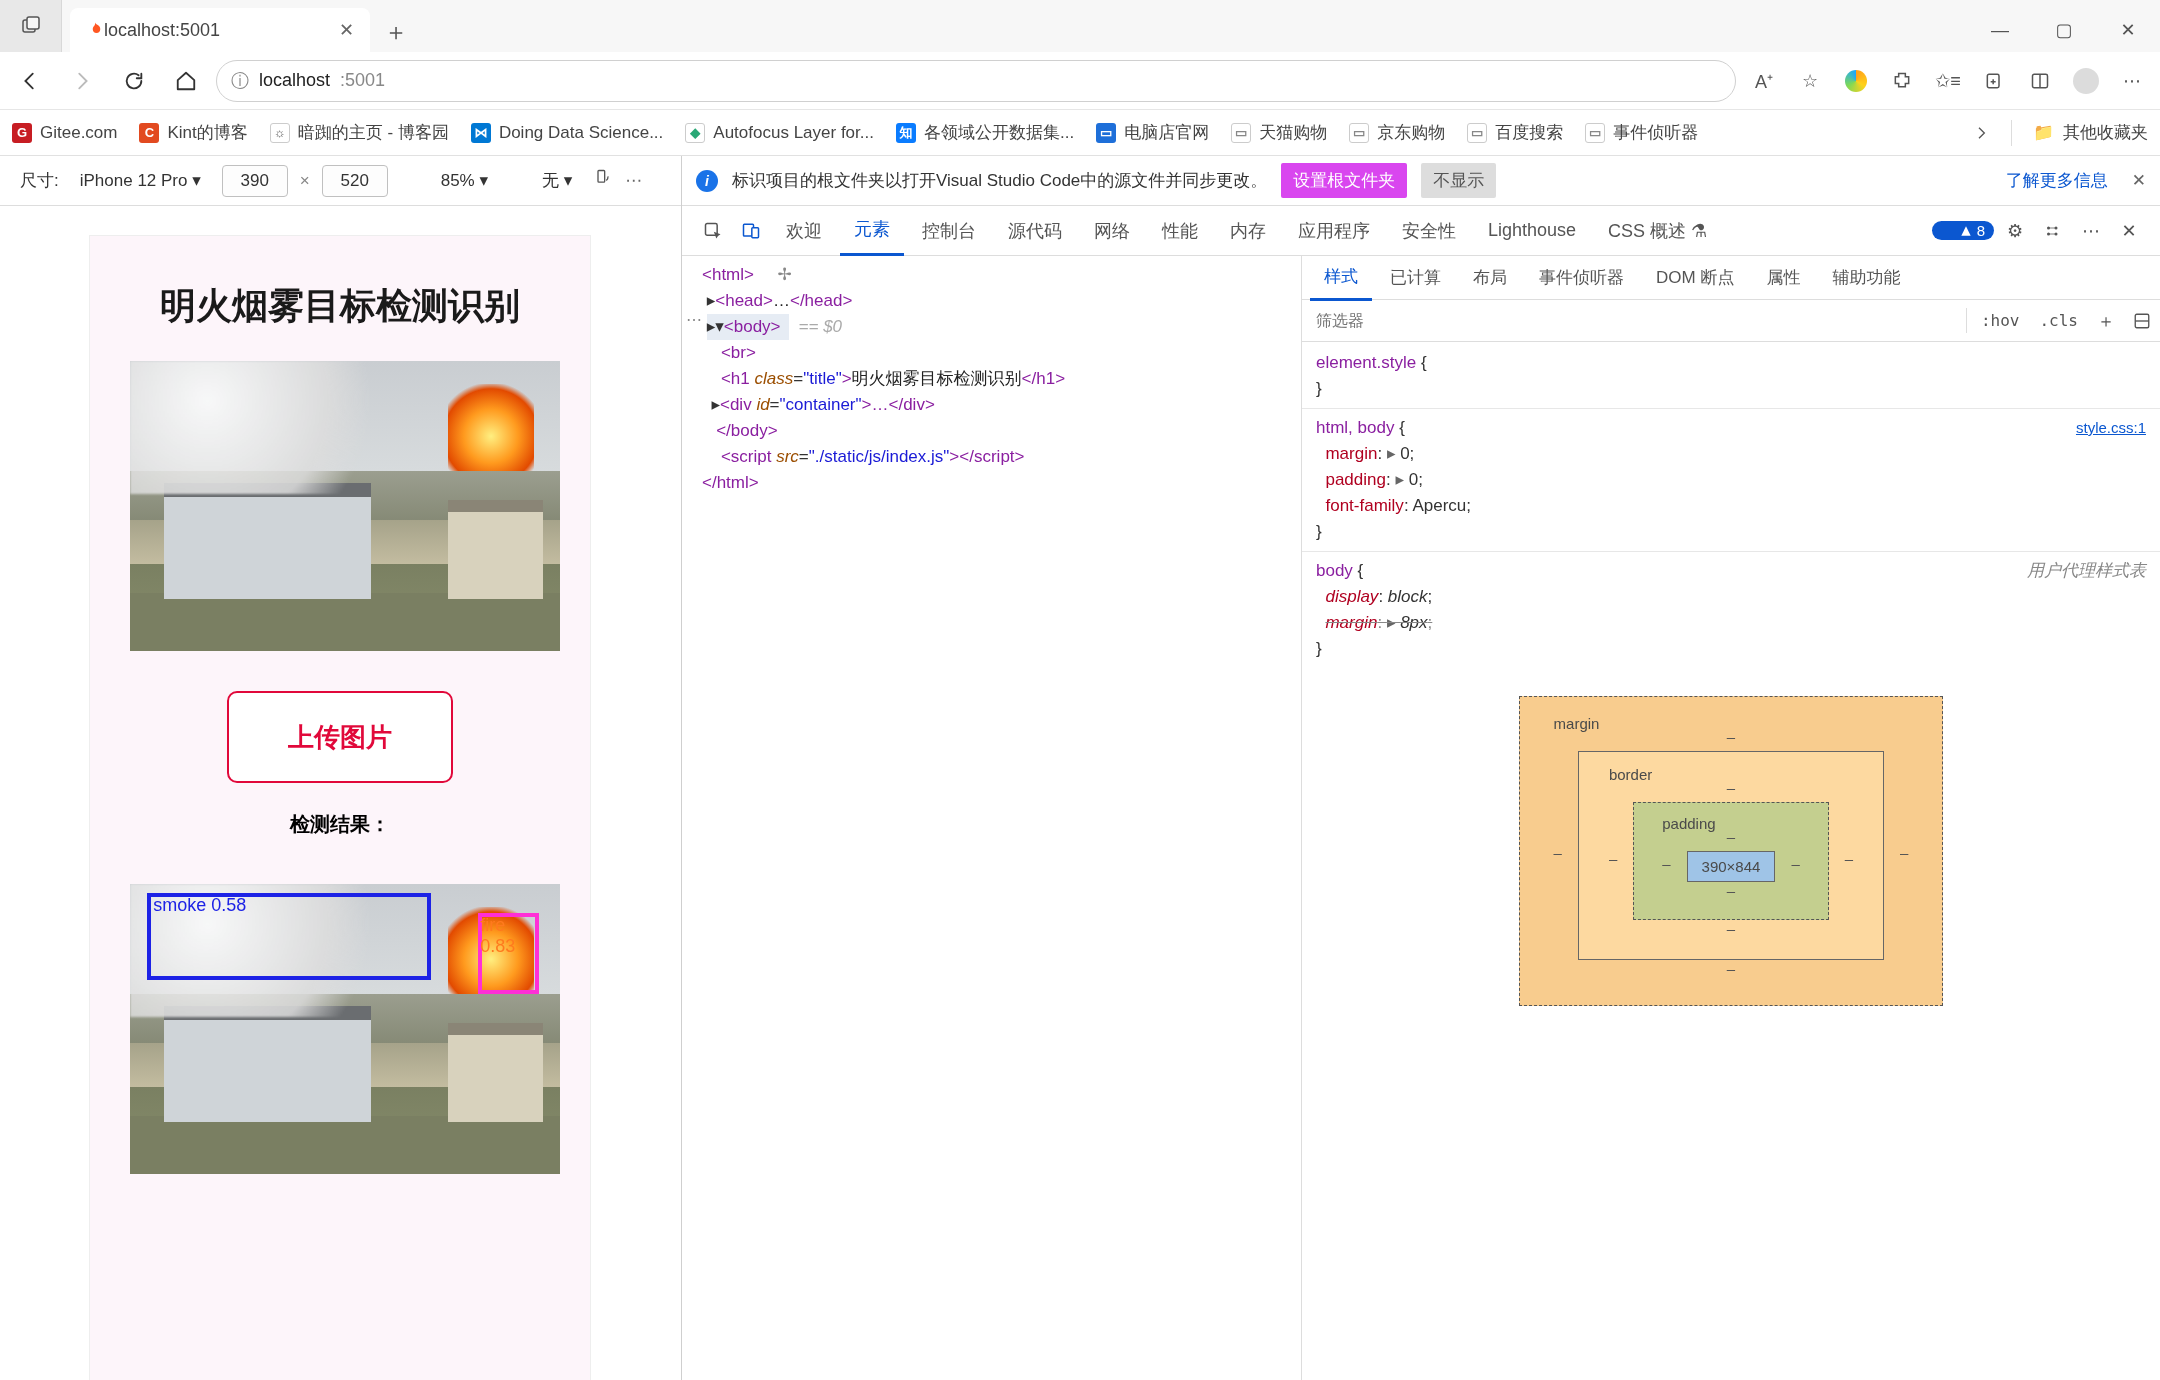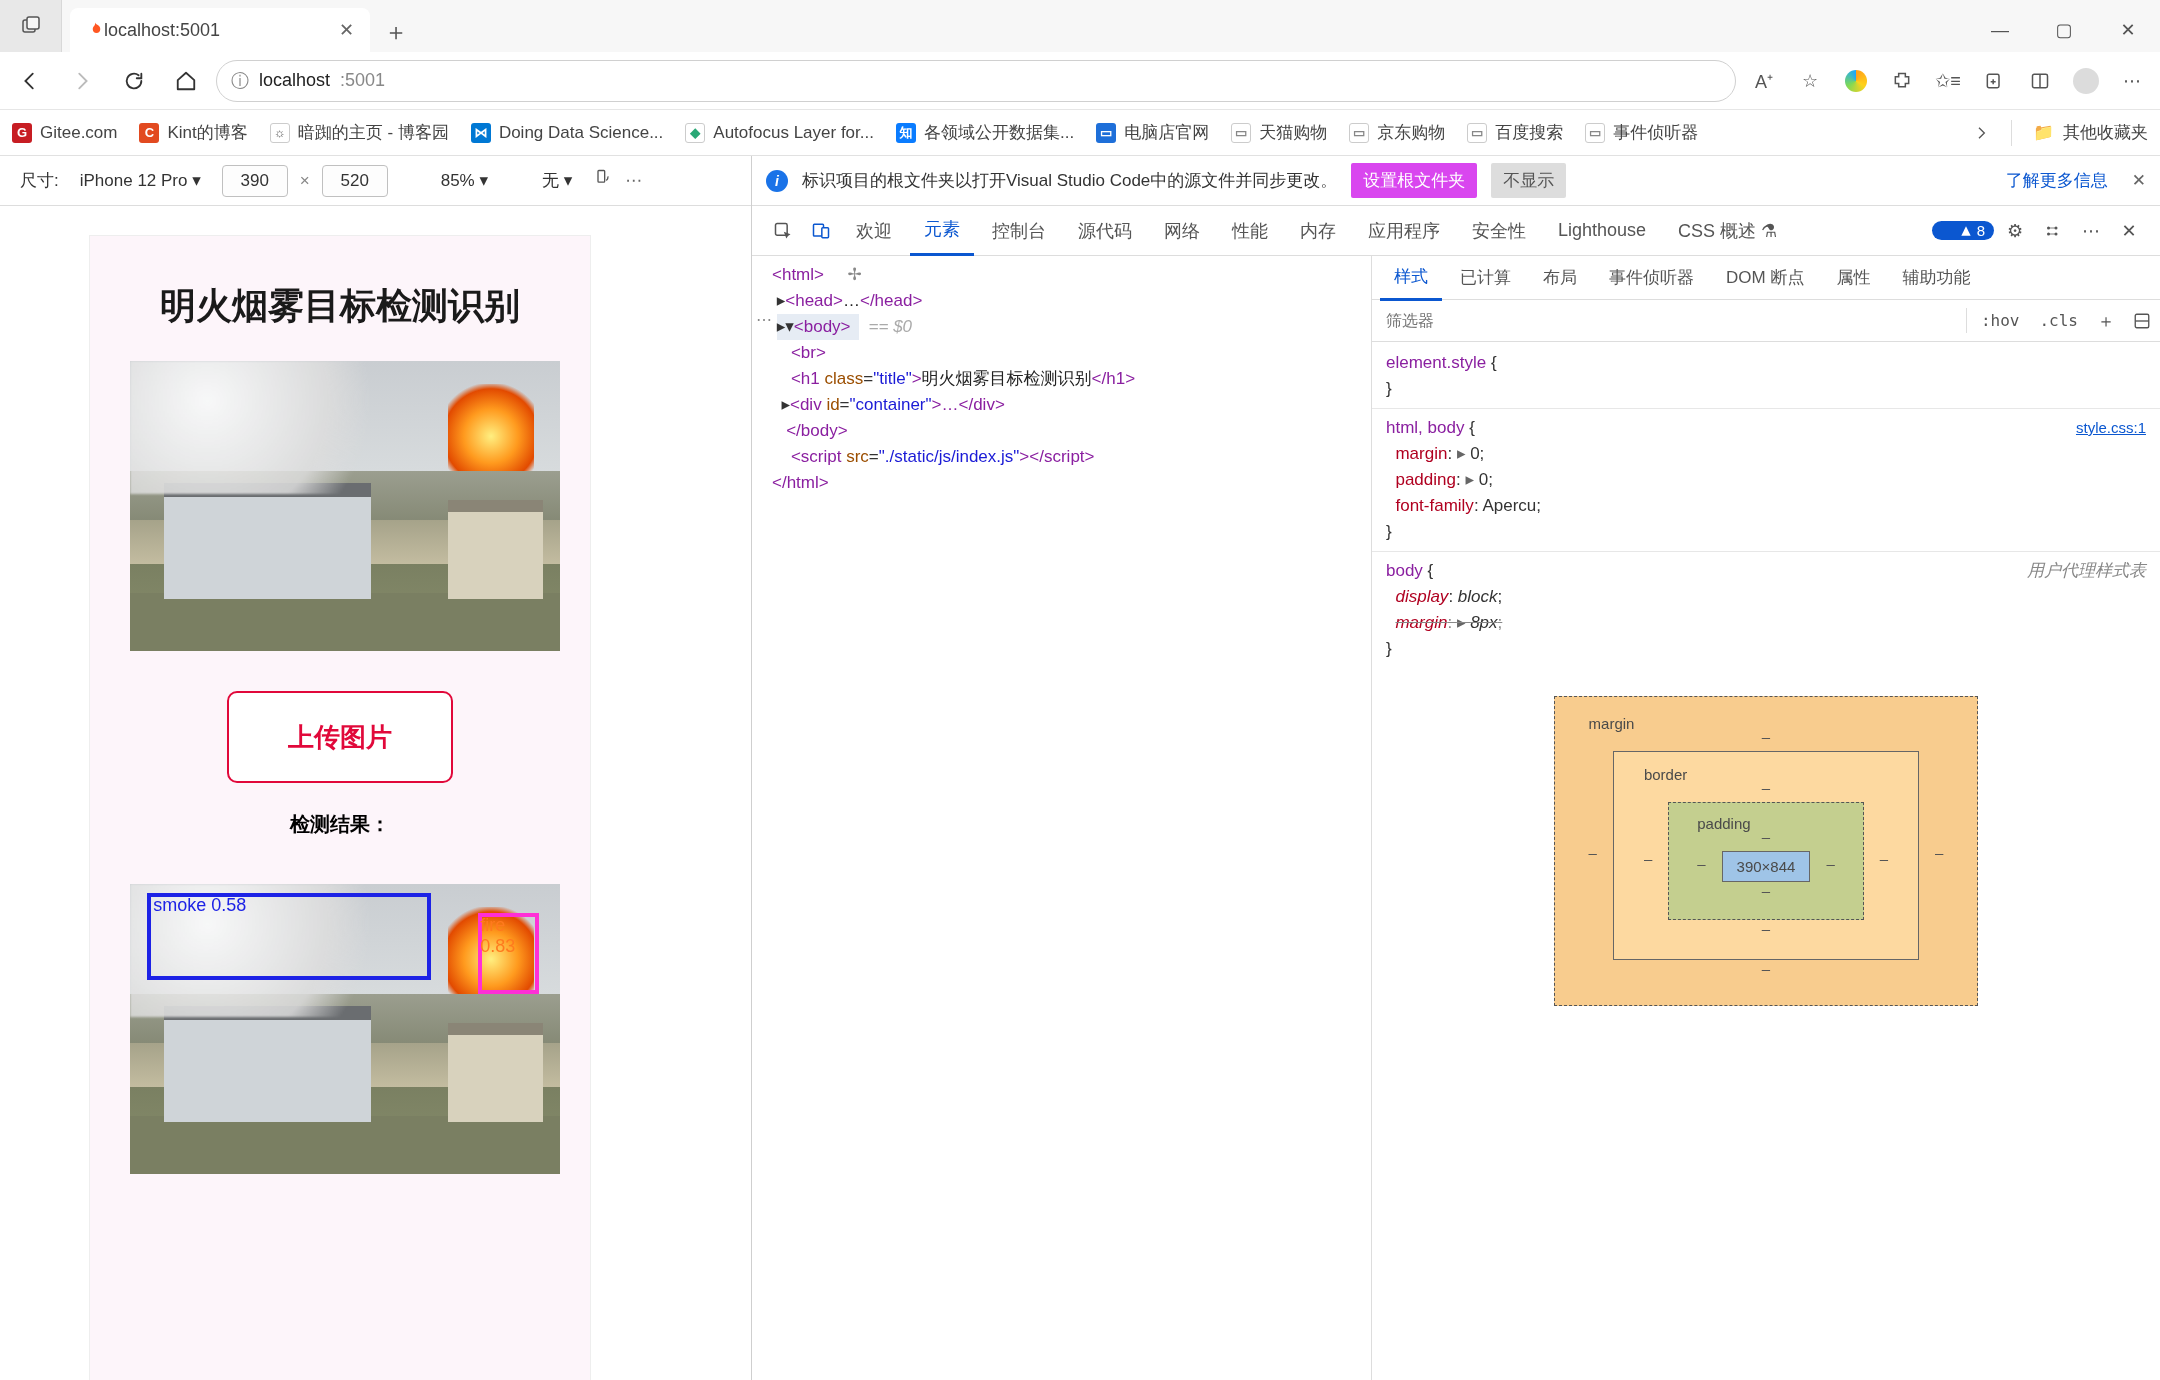--- a/index.html
+++ b/index.html
@@ -28,21 +28,21 @@
 .tool-icons .ico { width: 40px; height: 40px; display: flex; align-items: center; justify-content: center; color: #555; }
 
 .bookmarks { height: 46px; background: #fff; display: flex; align-items: center; padding: 0 12px; gap: 22px; border-bottom: 1px solid #e1e1e1; font-size: 17px; color: #444;}
 .bm { display: flex; align-items: center; gap: 8px; white-space: nowrap; }
 .bm .ico { width: 20px; height: 20px; border-radius: 3px; display: flex; align-items: center; justify-content: center; font-size: 13px; font-weight: bold; color: #fff;}
 .bm-spacer { flex: 1; }
 .bm-folder { display: flex; align-items: center; gap: 8px; }
 
 
 .main-split { display: flex; height: calc(1380px - 52px - 58px - 46px); }
-.left-pane { width: 752px; display: flex; flex-direction: column; border-right: 1px solid #cfcfcf;}
+.left-pane { width: 682px; display: flex; flex-direction: column; border-right: 1px solid #cfcfcf;}
 .right-pane { flex: 1; display: flex; flex-direction: column; }
 
 
 .device-bar { height: 50px; display: flex; align-items: center; padding: 0 20px; gap: 12px; font-size: 17px; color: #333; border-bottom: 1px solid #ddd;}
 .device-bar .lbl { color: #333; }
 .device-bar select, .device-bar .sel { border: 1px solid transparent; padding: 4px 8px; background: #fff; }
 .device-bar .numbox { width: 66px; height: 32px; border: 1px solid #c0c0c0; border-radius: 4px; display: flex; align-items: center; justify-content: center; background: #fdfdfd;}
 .device-bar .mult { color: #888; }
 .device-bar .ico { color: #666; }
 
@@ -81,21 +81,21 @@
 .dt-tabs .tabi.active { color: #0b57d0; border-bottom: 3px solid #0b57d0;}
 .dt-tabs .spacer { flex: 1; }
 .dt-tabs .badge { background: #0b57d0; color: #fff; border-radius: 12px; padding: 1px 9px; font-size: 15px; display: flex; align-items: center; gap: 4px;}
 .dt-tabs .badge::before { content:""; width:14px; height:14px; background:#fff; border-radius:2px; mask: none; display:inline-block; background: #fff; clip-path: polygon(50% 0, 100% 40%, 100% 100%, 0 100%, 0 40%); opacity:.0;}
 .dt-tabs .badge svg {width:14px;height:14px;}
 
 .dt-body { flex: 1; display: flex; }
 .elements-pane { width: 620px; border-right: 1px solid #ddd; display: flex; flex-direction: column; position: relative;}
 .dom-tree { flex: 1; padding: 6px 6px 6px 20px; font-family: Consolas, Menlo, monospace; font-size: 17px; line-height: 26px; color: #333; overflow: auto;}
 .dom-tree .tag { color: #8a1fa0; }
-.dom-tree .attr { color: #9b4e00; }
+.dom-tree .attr { color: #9b4e00; font-style: italic; }
 .dom-tree .val { color: #1a1ad6; }
 .dom-tree .txt { color: #222; }
 .dom-tree .line { white-space: pre; }
 .dom-tree .sel-row { background: #e6ecf4; display: inline-block; padding-right: 8px;}
 .dom-tree .eq0 { color: #aaa; font-style: italic; margin-left: 10px;}
 .gutter-dots { position:absolute; left:4px; top:54px; color:#888; font-size:16px; letter-spacing: -2px;}
 .crumbs { height: 36px; border-top: 1px solid #ddd; display: flex; align-items: center; font-size: 16px; color: #777;}
 .crumbs span { padding: 6px 16px; }
 .crumbs .sel { background: #eef2f7; color: #333;}
 

